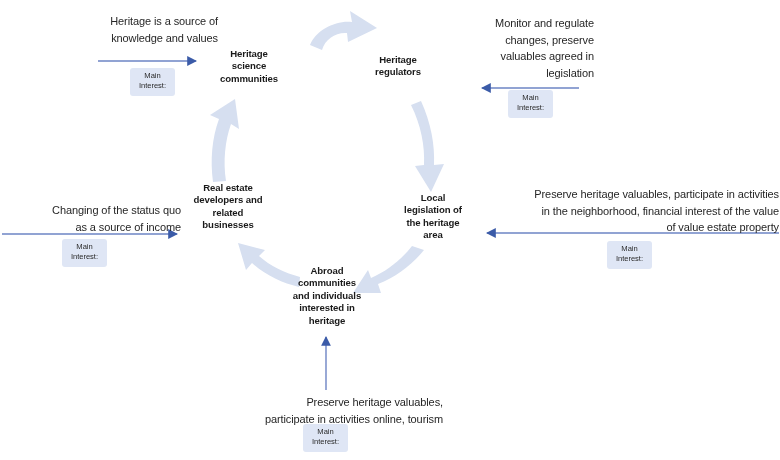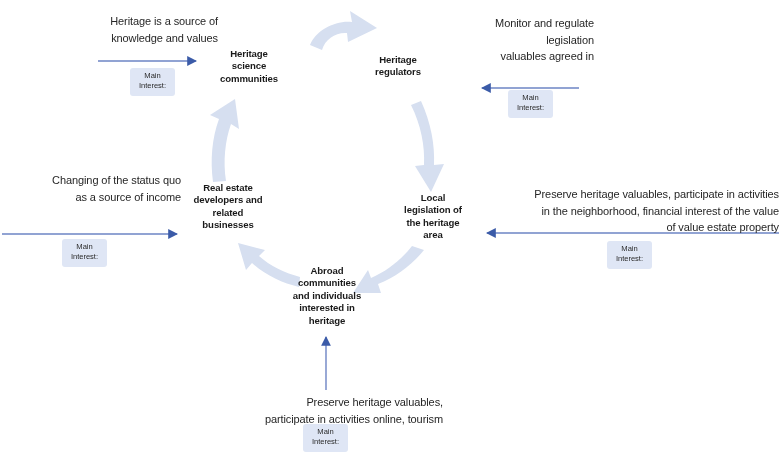--- a/index.html
+++ b/index.html
@@ -133,36 +133,37 @@
     <div>businesses</div>
   </div>
 
   <div class="desc" style="left:82px; top:13px; width:136px;">
     <div>Heritage is a source of</div>
     <div>knowledge and values</div>
   </div>
 
   <div class="desc" style="left:468px; top:15px; width:126px;">
     <div>Monitor and regulate</div>
+    <div>changes, preserve</div>
+    <div>valuables agreed in</div>
     <div>legislation</div>
-    <div>valuables agreed in</div>
   </div>
 
   <div class="desc" style="left:489px; top:186px; width:290px;">
     <div>Preserve heritage valuables, participate in activities</div>
     <div>in the neighborhood, financial interest of the value</div>
     <div>of value estate property</div>
   </div>
 
   <div class="desc" style="left:215px; top:394px; width:228px;">
     <div>Preserve heritage valuables,</div>
     <div>participate in activities online, tourism</div>
   </div>
 
-  <div class="desc" style="left:9px; top:172px; width:172px;">
+  <div class="desc" style="left:9px; top:202px; width:172px;">
     <div>Changing of the status quo</div>
     <div>as a source of income</div>
   </div>
 
   <div class="mi-box" style="left:130px; top:68px; width:45px;">
     <span>Main</span>
     <span>Interest:</span>
   </div>
 
   <div class="mi-box" style="left:508px; top:90px; width:45px;">

